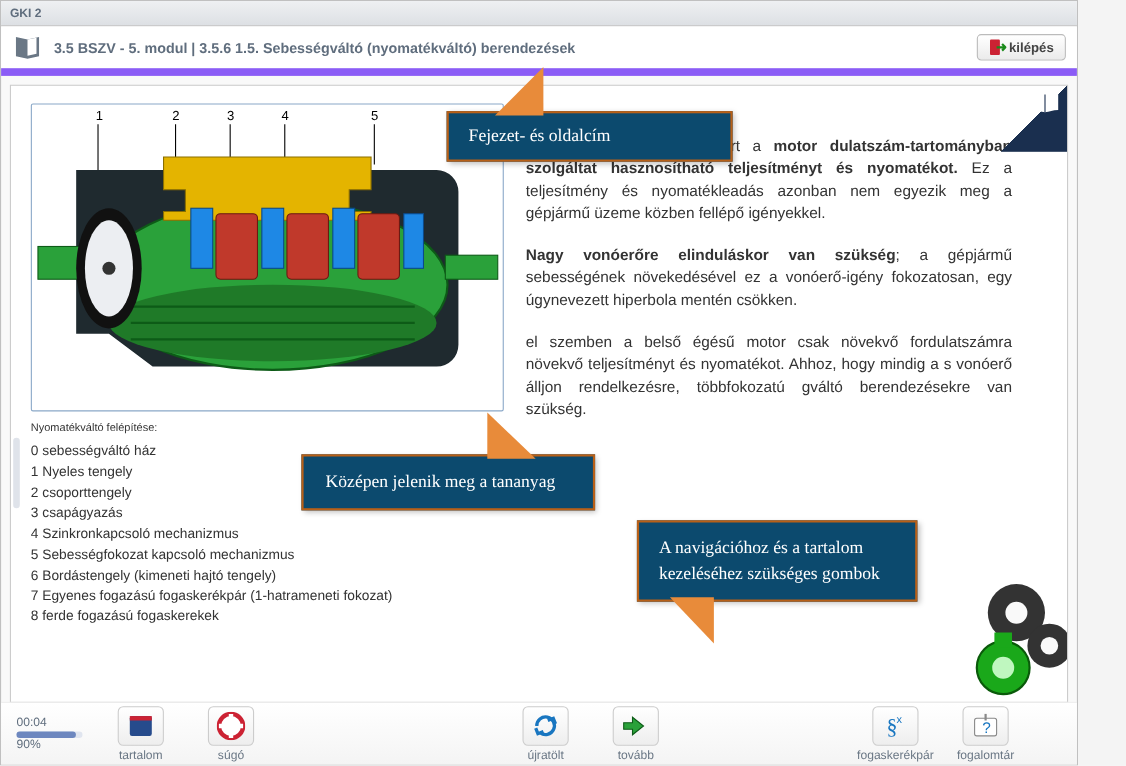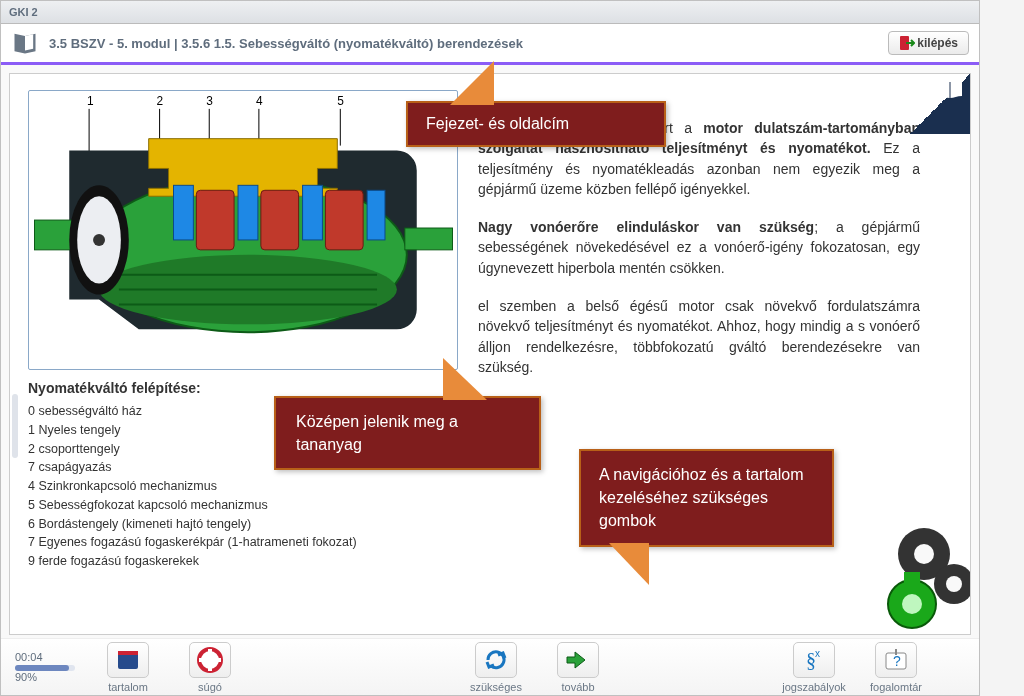--- a/index.html
+++ b/index.html
@@ -25,21 +25,21 @@
     color: #5f6d7d;
     display: flex; align-items: center;
     padding: 0 8px;
   }
   .breadcrumb-bar {
     height: 38px;
     display: flex; align-items: center;
     padding: 0 10px;
     gap: 10px;
     background: #fff;
-    border-bottom: 3px solid #8b5cf6;
+    border-bottom: 7px solid #8b5cf6;
   }
   .book-ico {
     width: 28px; height: 24px;
     display:flex;align-items:center;justify-content:center;
   }
   .breadcrumb {
     font-size: 13px; font-weight: bold;
     color: #5f6d7d;
   }
   .exit-btn {
@@ -84,22 +84,22 @@
   .gearbox-fig {
     width: 430px; height: 280px;
     border: 1px solid #8aa8c8;
     border-radius: 2px;
     box-sizing: border-box;
     position: relative;
     background: #fff;
     overflow:hidden;
   }
   .fig-caption {
-    font-weight: bold;
-    font-size: 14px;
+    font-weight: normal;
+    font-size: 10px;
     margin: 10px 0 6px 0;
   }
   .legend {
     font-size: 12.5px;
     line-height: 1.5;
   }
   .legend div { white-space: nowrap; }
 
   .right-col {
     flex: 1;
@@ -150,61 +150,62 @@
     background:linear-gradient(#fff,#eee);
     display:flex;align-items:center;justify-content:center;
     margin-bottom:3px;
   }
   .tb-gap { width:200px; }
   .tb-gap2 { width:150px; }
 
   
   .callout {
     position:absolute;
-    background:#7f1d1d;
+    background:#0c4a6e;
     border:2px solid #b86018;
     color:#fff;
     font-size:16px;
     padding:12px 18px;
     box-shadow: 2px 2px 5px rgba(0,0,0,0.25);
+    font-family: Liberation Serif, serif;
   }
   .callout .tail {
     position:absolute;
     width:0;height:0;
   }
   .callout1 { left:405px; top:100px; width:220px; }
   .callout1 .tail {
     top:-42px; left:18px;
     border-left:24px solid transparent;
     border-right:44px solid #e88b3a;
     border-top:44px solid transparent;
   }
   .callout1 .tail-b {
     position:absolute; top:-46px; left:15px;
     width:0;height:0;
     border-left:26px solid transparent;
     border-right:48px solid #b86018;
     border-top:48px solid transparent;
     z-index:-1;
   }
-  .callout2 { left:273px; top:395px; width:225px; line-height:1.45;padding-left:20px; }
+  .callout2 { left:273px; top:412px; width:225px; line-height:1.45;padding-left:20px; }
   .callout2 .tail {
     top:-40px; right:28px;
     border-right:24px solid transparent;
     border-left:44px solid #e88b3a;
     border-top:42px solid transparent;
   }
   .callout2 .tail-b {
     position:absolute; top:-44px; right:25px; width:0;height:0;
     border-right:26px solid transparent;
     border-left:48px solid #b86018;
     border-top:46px solid transparent;
     z-index:-1;
   }
-  .callout3 { left:578px; top:448px; width:215px; line-height:1.45; }
+  .callout3 { left:578px; top:472px; width:215px; line-height:1.45; }
   .callout3 .tail {
     bottom:-40px; left:10px;
     border-left:18px solid transparent;
     border-right:40px solid #e88b3a;
     border-bottom:42px solid transparent;
   }
   .callout3 .tail-b {
     position:absolute;bottom:-44px;left:7px;width:0;height:0;
     border-left:20px solid transparent;
     border-right:44px solid #b86018;
@@ -305,26 +306,26 @@
             <ellipse cx="70" cy="150" rx="30" ry="55" fill="#111"></ellipse>
             <ellipse cx="70" cy="150" rx="22" ry="44" fill="#eceef2"></ellipse>
             <circle cx="70" cy="150" r="6" fill="#333"></circle>
           </svg>
         </div>
         <div class="fig-caption">Nyomatékváltó felépítése:</div>
         <div class="legend">
           <div>0 sebességváltó ház</div>
           <div>1 Nyeles tengely</div>
           <div>2 csoporttengely</div>
-          <div>7 csapágyazás</div>
+          <div>3 csapágyazás</div>
           <div>4 Szinkronkapcsoló mechanizmus</div>
           <div>5 Sebességfokozat kapcsoló mechanizmus</div>
           <div>6 Bordástengely (kimeneti hajtó tengely)</div>
           <div>7 Egyenes fogazású fogaskerékpár (1-hatrameneti fokozat)</div>
-          <div>9 ferde fogazású fogaskerekek</div>
+          <div>8 ferde fogazású fogaskerekek</div>
         </div>
       </div>
 
       <div class="right-col">
         <p>
           <span>re azért van szükség, mert a </span><strong>motor</strong><span> </span><strong>dulatszám-tartományban szolgáltat hasznosítható teljesítményt és nyomatékot.</strong><span> Ez a teljesítmény és nyomatékleadás azonban nem egyezik meg a gépjármű üzeme közben fellépő igényekkel.</span>
         </p>
         <p>
           <strong>Nagy vonóerőre elinduláskor van szükség</strong><span>; a gépjármű sebességének növekedésével ez a vonóerő-igény fokozatosan, egy úgynevezett hiperbola mentén csökken.</span>
         </p>
@@ -400,42 +401,42 @@
 
 
     <div class="tb-btn">
       <div class="ico-wrap">
         <svg width="26" height="24" viewBox="0 0 26 24">
             <path d="M5 12a8 8 0 1 1 3 6" fill="none" stroke="#1976c0" stroke-width="3"></path>
             <path d="M4 14l2 5 5-2" fill="none" stroke="#1976c0" stroke-width="3"></path>
             <path d="M22 10l-2-5-5 2" fill="none" stroke="#1976c0" stroke-width="3"></path>
           </svg>
       </div>
-      <span>szükséges</span>
+      <span>újratölt</span>
     </div>
 
     <div class="tb-btn">
       <div class="ico-wrap">
         <svg width="26" height="24" viewBox="0 0 26 24">
             <path d="M10 4l10 8-10 8v-5h-8v-6h8z" fill="#2aa13a" stroke="#0d5b17"></path>
           </svg>
       </div>
       <span>tovább</span>
     </div>
 
     <div class="tb-gap2"></div>
 
     <div class="tb-btn">
       <div class="ico-wrap">
         <svg width="26" height="26" viewBox="0 0 26 26">
             <text x="5" y="20" font-size="20" font-family="serif" fill="#1976c0">§</text>
             <text x="14" y="10" font-size="10" fill="#1976c0">x</text>
           </svg>
       </div>
-      <span>jogszabályok</span>
+      <span>fogaskerékpár</span>
     </div>
 
     <div class="tb-btn">
       <div class="ico-wrap">
         <svg width="26" height="26" viewBox="0 0 26 26">
             <rect x="3" y="6" width="20" height="16" rx="2" fill="#fff" stroke="#888"></rect>
             <text x="10" y="19" font-size="14" fill="#1976c0">?</text>
             <rect x="12" y="2" width="2" height="6" fill="#888"></rect>
           </svg>
       </div>

